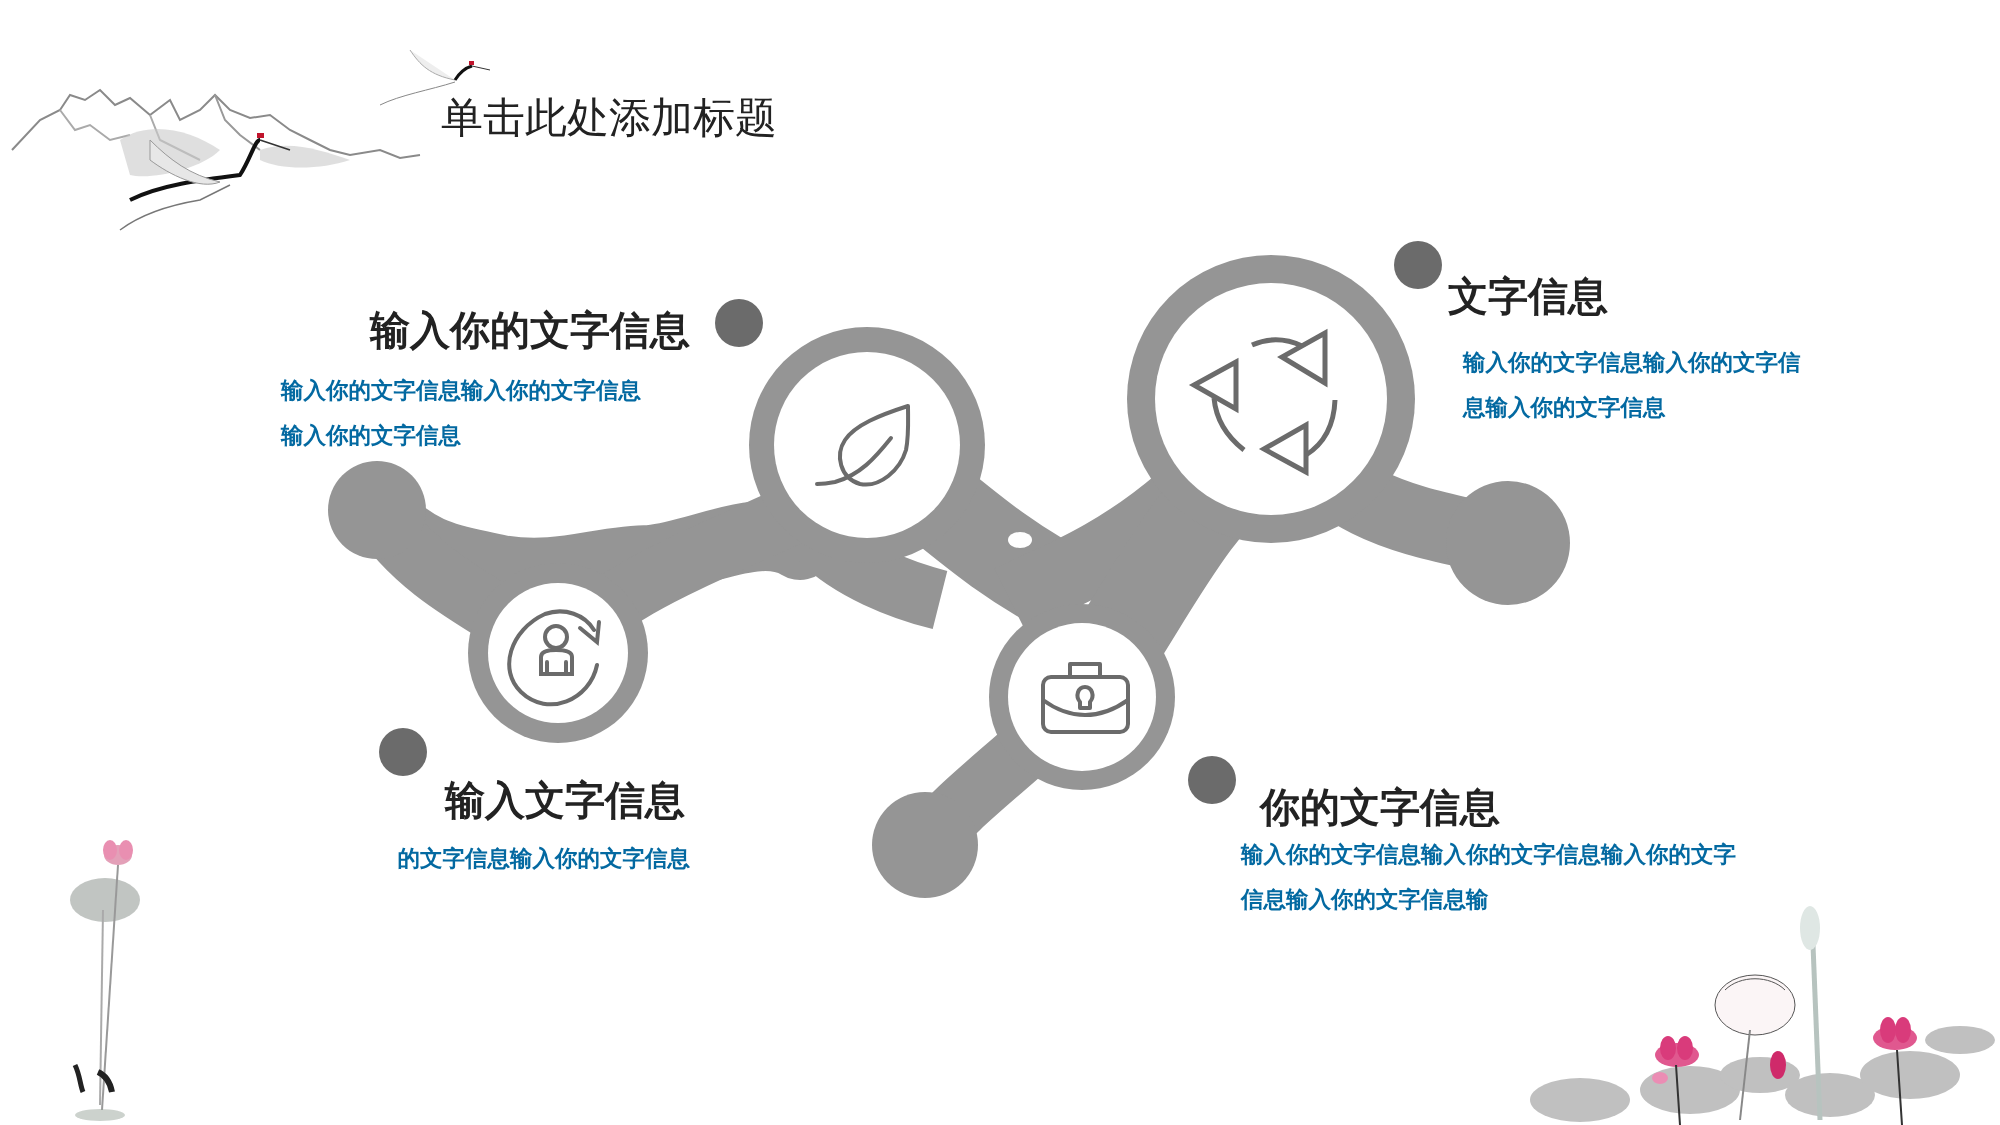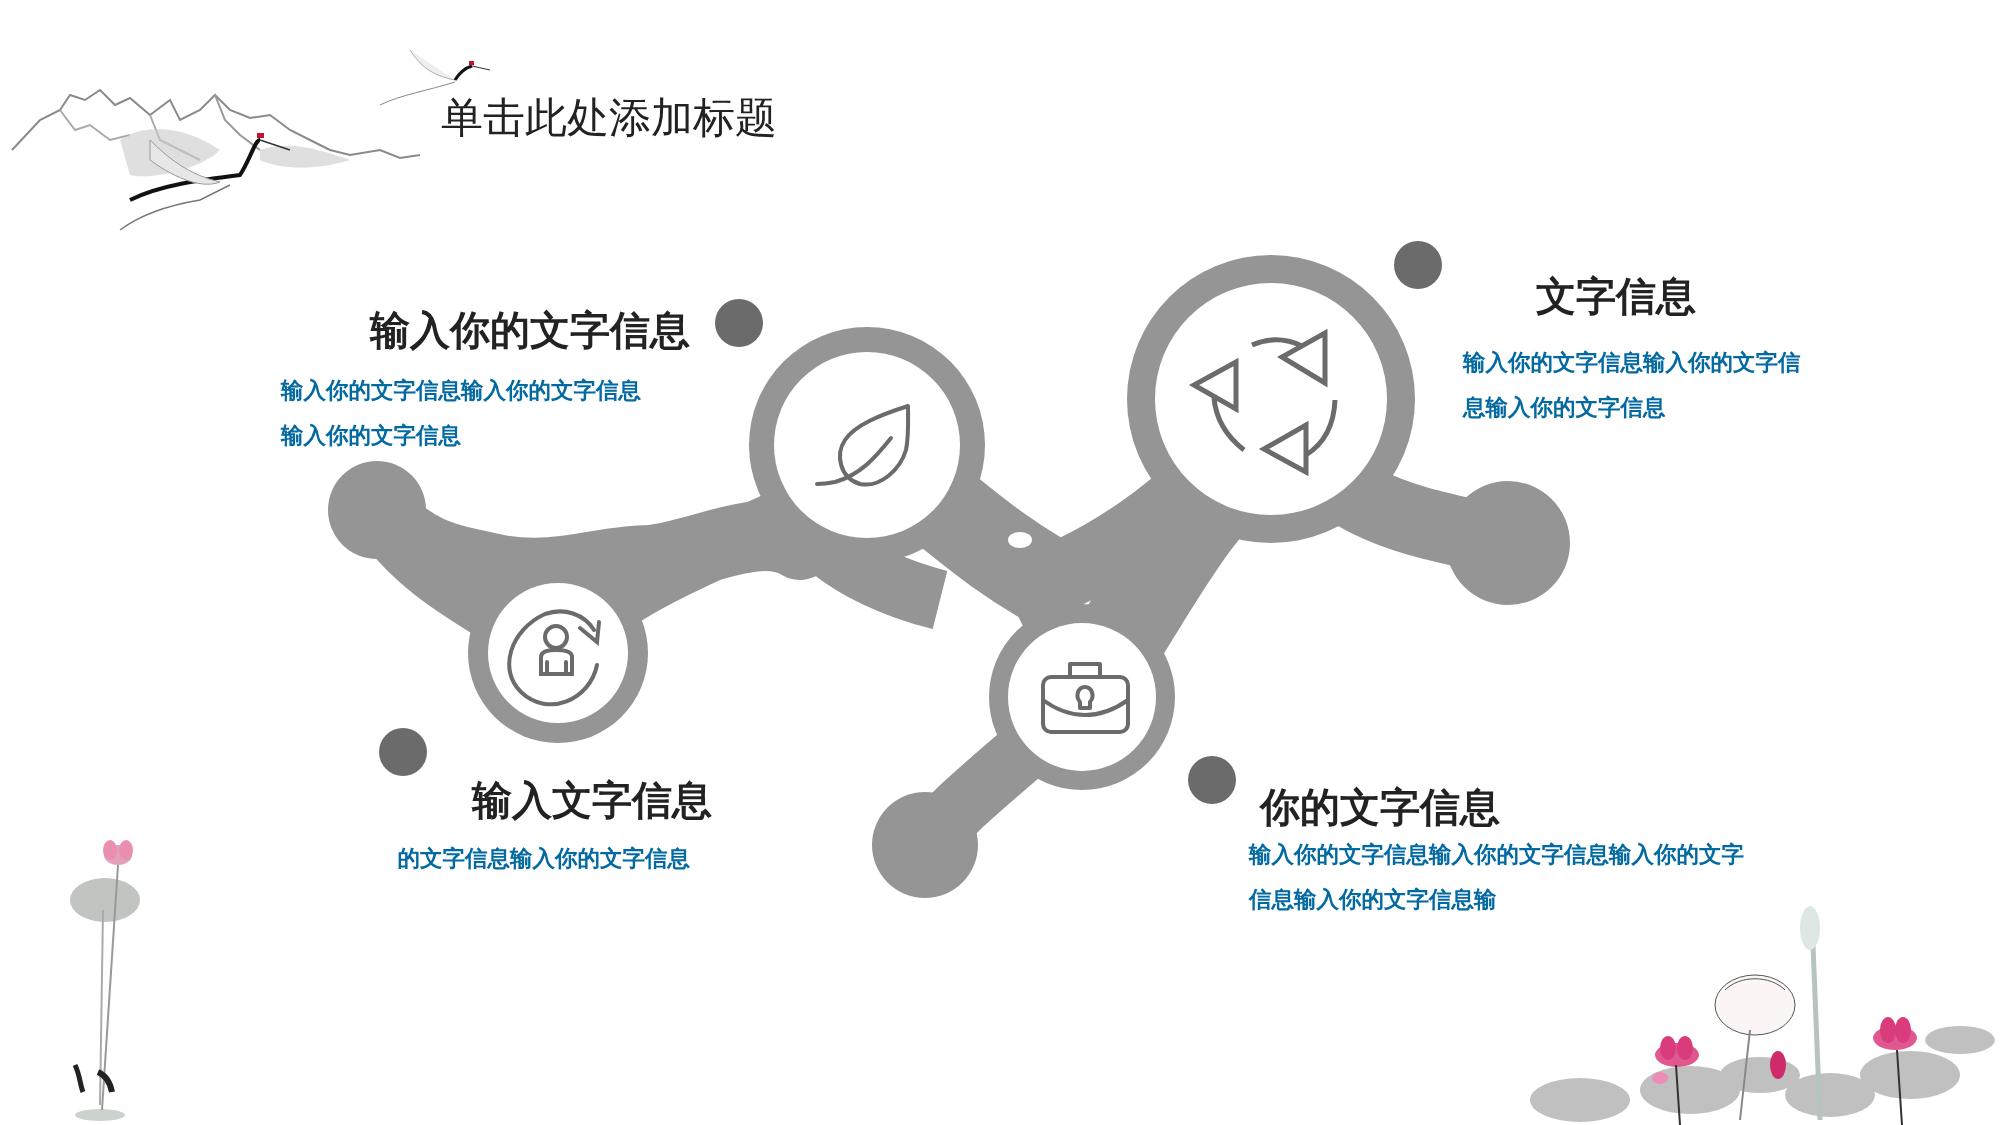--- a/index.html
+++ b/index.html
@@ -120,33 +120,33 @@
       <path d="M1080 702 C1075 696 1078 687 1085 687 C1092 687 1095 696 1090 702 L1090 708 L1080 708 Z"></path>
     </g>
   </svg>
 
   <div class="heading right" style="right:1310px; top:306px;">输入你的文字信息</div>
   <div class="body right" style="right:1359px; top:368px;">
     <div>输入你的文字信息输入你的文字信息</div>
     <div>输入你的文字信息</div>
   </div>
 
-  <div class="heading" style="left:1536px; top:272px;">文字信息</div>
+  <div class="heading" style="left:1448px; top:272px;">文字信息</div>
   <div class="body" style="left:1463px; top:340px;">
     <div>输入你的文字信息输入你的文字信</div>
     <div>息输入你的文字信息</div>
   </div>
 
-  <div class="heading right" style="right:1288px; top:776px;">输入文字信息</div>
+  <div class="heading right" style="right:1315px; top:776px;">输入文字信息</div>
   <div class="body right" style="right:1310px; top:836px;">
     <div>的文字信息输入你的文字信息</div>
   </div>
 
   <div class="heading" style="left:1260px; top:783px;">你的文字信息</div>
-  <div class="body" style="left:1241px; top:832px;margin-left:8px;">
+  <div class="body" style="left:1241px; top:832px;">
     <div>输入你的文字信息输入你的文字信息输入你的文字</div>
     <div>信息输入你的文字信息输</div>
   </div>
 
   <svg class="deco" style="left:40px;top:820px" width="140" height="305" viewBox="0 0 140 305">
     <ellipse cx="65" cy="80" rx="35" ry="22" fill="#8e968f" opacity="0.55"></ellipse>
     <path d="M78 45 L62 290" stroke="#999" stroke-width="2"></path>
     <path d="M63 90 L60 285" stroke="#aaa" stroke-width="2"></path>
     <g fill="#e3a0b8">
       <ellipse cx="78" cy="35" rx="14" ry="10"></ellipse>

